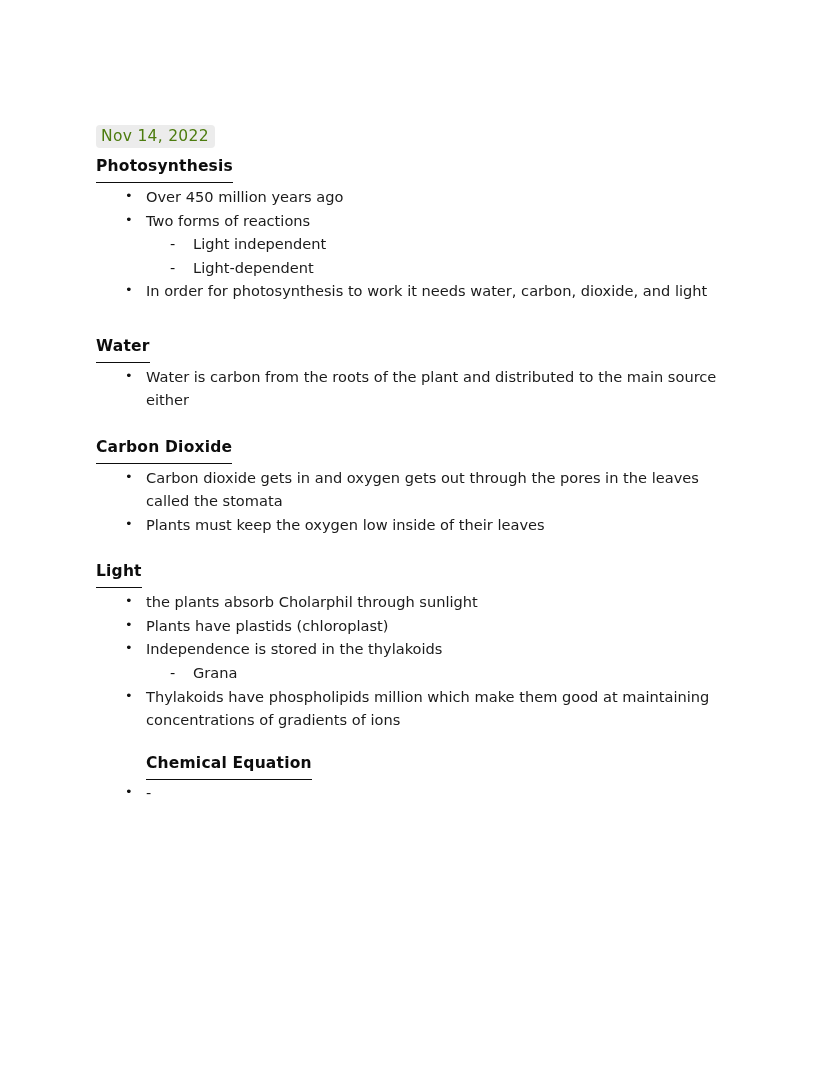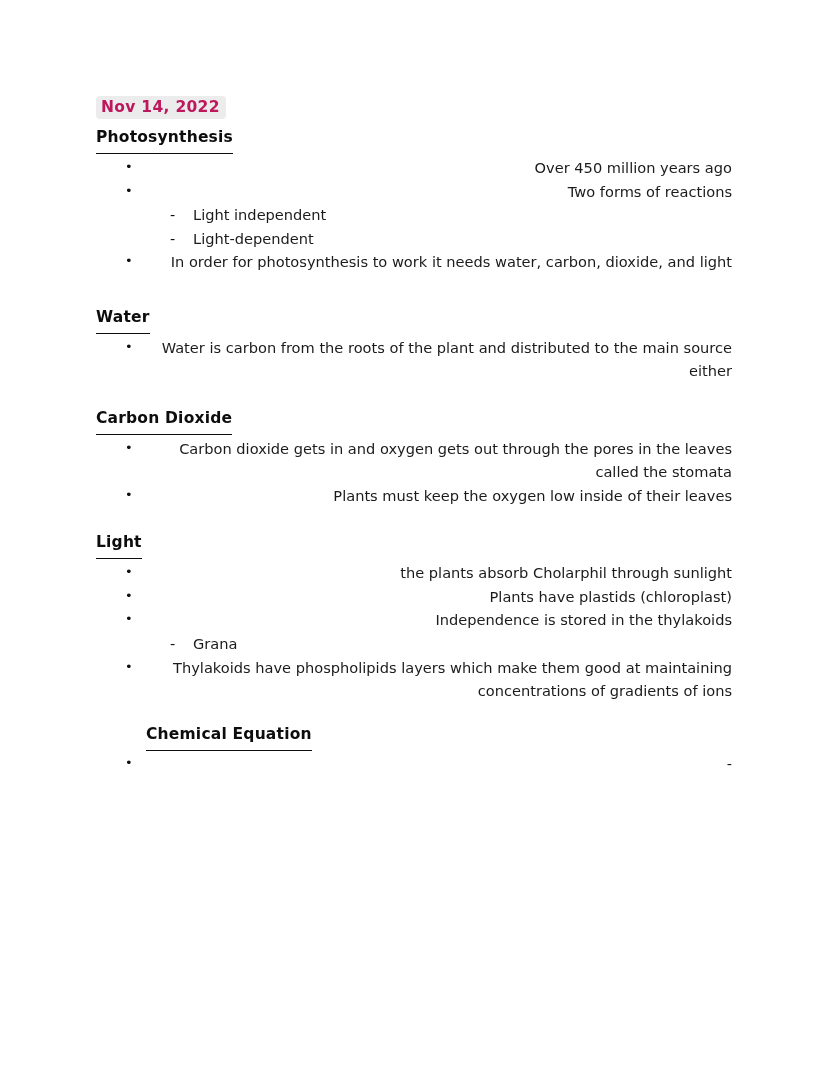--- a/index.html
+++ b/index.html
@@ -35,24 +35,25 @@
   .date-line {
     margin: 0 0 9px 0;
     line-height: 1;
   }
   .date-chip {
     display: inline-block;
     background: #ececec;
     border-radius: 4px;
     padding: 3px 6px 4px 5px;
     font-size: 15.5px;
-    font-weight: bold;
+    font-weight: normal;
     letter-spacing: 0.3px;
-    color: #be185d;
+    color: #4d7c0f;
     line-height: 1.05;
+    margin-top: 29px;
   }
 
   
   .heading {
     font-size: 15.5px;
     font-weight: bold;
     color: #0d0d0d;
     letter-spacing: 0.2px;
     line-height: 1.2;
     margin: 0;
@@ -89,21 +90,20 @@
   ul.bullets > li > .marker {
     position: absolute;
     left: 29px;
     top: 0;
     font-size: 13px;
     line-height: 1.62;
     color: #111111;
   }
   ul.bullets > li > .txt {
     display: block;
-    text-align: right;
   }
 
   
   ul.dashes {
     list-style: none;
     margin: 0;
     padding: 0;
   }
   ul.dashes > li {
     position: relative;
@@ -206,21 +206,21 @@
     </ul>
     <ul class="dashes">
       <li>
         <span class="marker">-</span>
         <span class="txt">Grana</span>
       </li>
     </ul>
     <ul class="bullets">
       <li>
         <span class="marker">•</span>
-        <span class="txt">Thylakoids have phospholipids layers which make them good at maintaining concentrations of gradients of ions</span>
+        <span class="txt">Thylakoids have phospholipids million which make them good at maintaining concentrations of gradients of ions</span>
       </li>
     </ul>
 
     <div class="gap-md"></div>
 
     <h3 class="heading sub"><span>Chemical Equation</span></h3>
     <div class="gap-sm"></div>
     <ul class="bullets">
       <li>
         <span class="marker">•</span>

